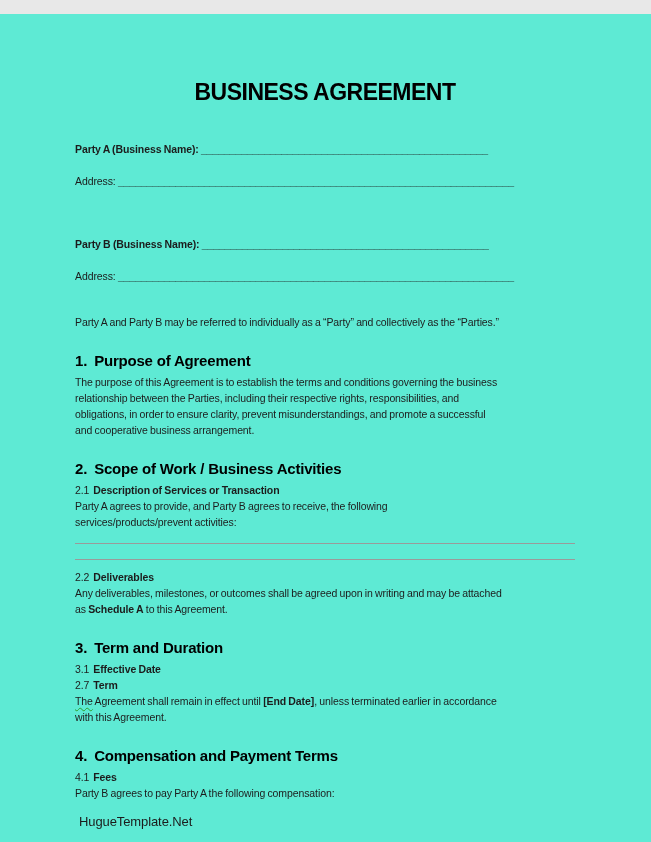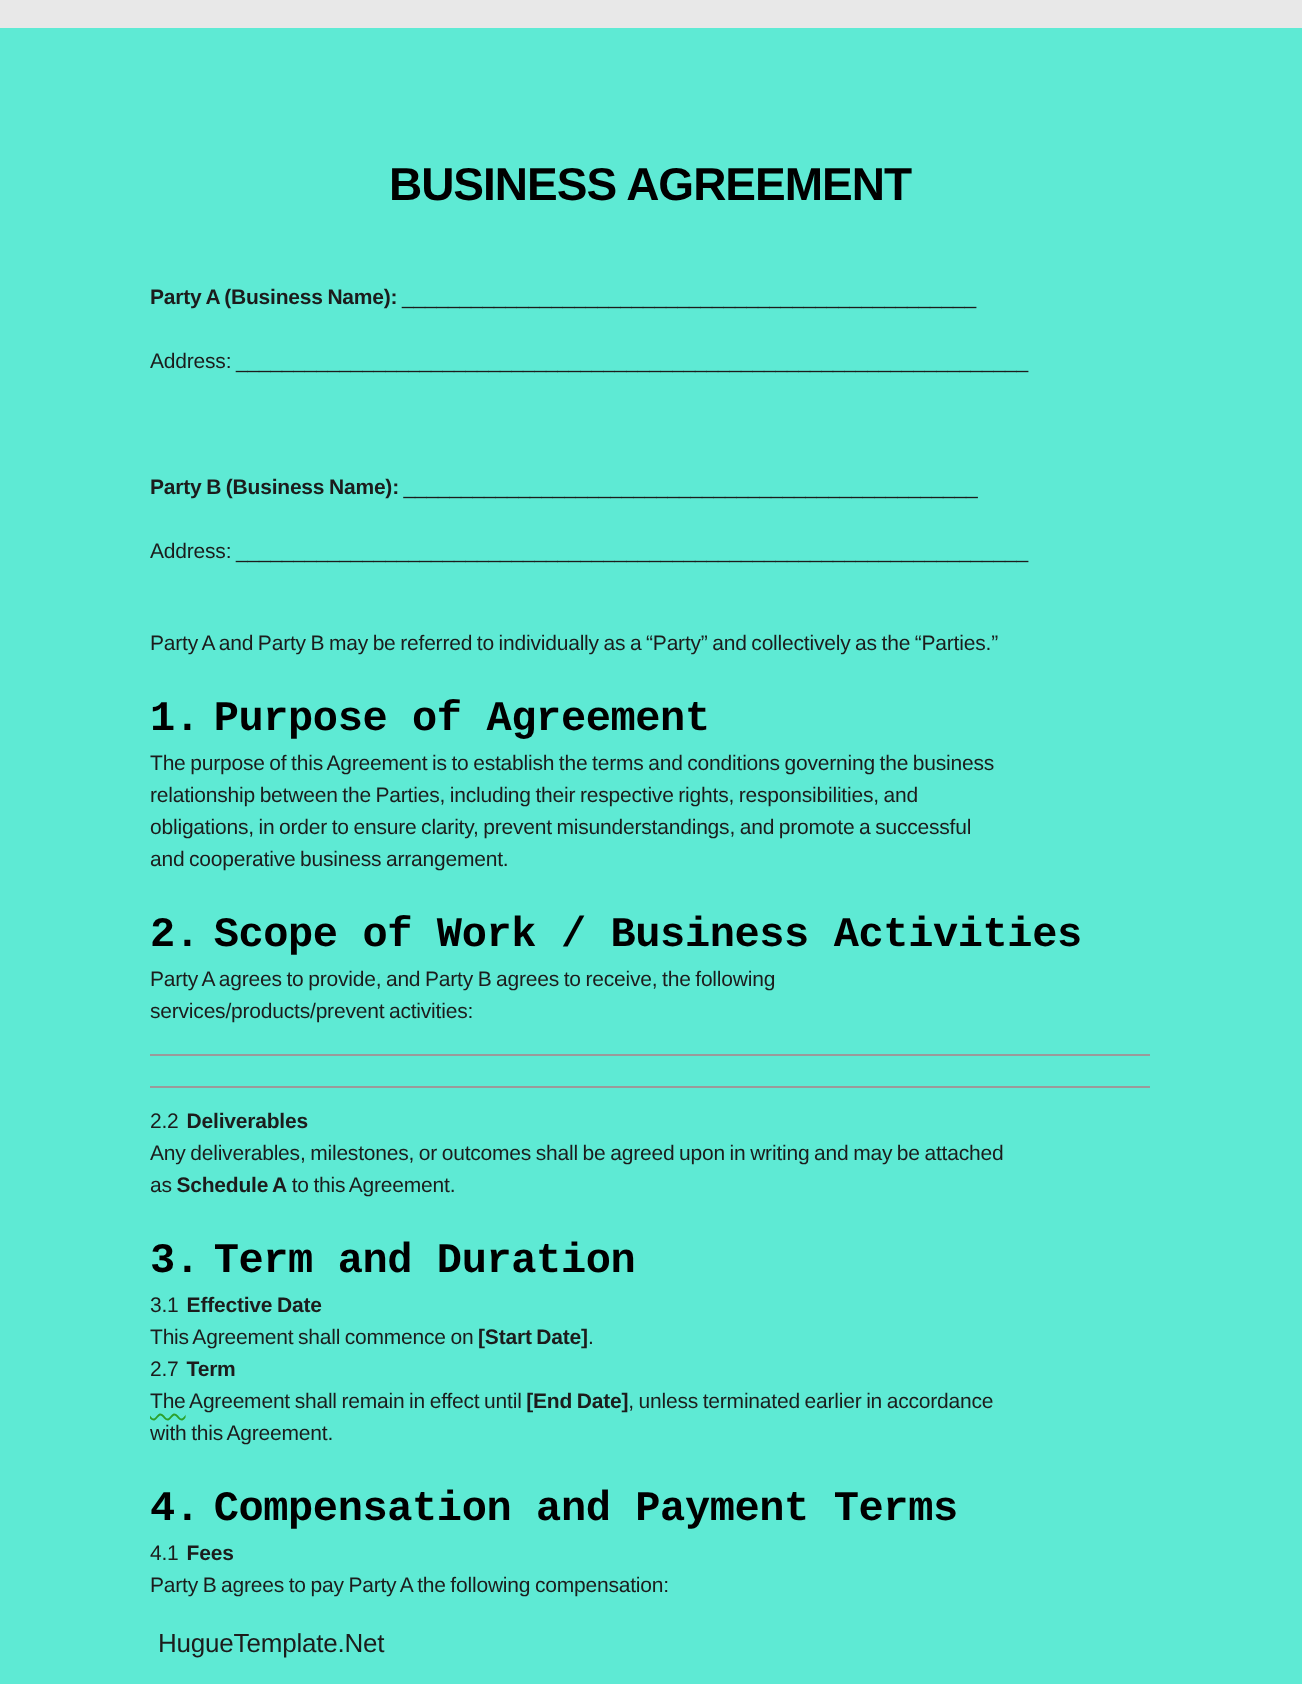--- a/index.html
+++ b/index.html
@@ -35,47 +35,46 @@
     letter-spacing: -0.1px;
     word-spacing: -0.5px;
     white-space: pre-line;
   }
   .b { font-weight: 700; }
   .intro { margin-top: 13px; }
   .party-block { margin-top: 15px; }
   .note { margin-top: 14px; }
   .sec-head {
     margin: 20px 0 3px 0;
-    font-size: 21px;
+    font-size: 15px;
     line-height: 21px;
     font-weight: 700;
     color: #000;
     letter-spacing: -0.2px;
-    font-family: Liberation Mono, monospace;
   }
   .sec-head .h-num { margin-right: 7px; }
   .sub-head .s-num { font-weight: 400; margin-right: 4px; }
   .sub-head { font-weight: 700; }
   .rule {
     border: none;
     border-top: 1px solid #9a9a9a;
     height: 0;
     width: 100%;
   }
   .rule-1 { margin-top: 13px; }
   .rule-2 { margin-top: 15px; }
   .after-rules { margin-top: 9px; }
   .wavy {
     text-decoration-line: underline;
     text-decoration-style: wavy;
     text-decoration-color: #2ca02c;
     text-decoration-thickness: 1px;
     text-underline-offset: 2px;
   }
-  .blank { font-weight: 400; }
+  .blank { font-weight: 700; }
   .footer {
     position: absolute;
     left: 79px;
     top: 800px;
     font-size: 13px;
     letter-spacing: -0.1px;
     color: #1c1c1c;
   }
 </style>
 </head>
@@ -99,31 +98,31 @@
 
     <p class="body note">Party A and Party B may be referred to individually as a “Party” and collectively as the “Parties.”</p>
 
     <div class="sec-head"><span class="h-num">1.</span><span>Purpose of Agreement</span></div>
     <p class="body">The purpose of this Agreement is to establish the terms and conditions governing the business
 relationship between the Parties, including their respective rights, responsibilities, and
 obligations, in order to ensure clarity, prevent misunderstandings, and promote a successful
 and cooperative business arrangement.</p>
 
     <div class="sec-head"><span class="h-num">2.</span><span>Scope of Work / Business Activities</span></div>
+    <div class="body sub-head"><span class="s-num">2.1</span><span>Description of Services or Transaction</span></div>
     <p class="body">Party A agrees to provide, and Party B agrees to receive, the following
 services/products/prevent activities:</p>
     <div class="rule rule-1"></div>
     <div class="rule rule-2"></div>
     <div class="body sub-head after-rules"><span class="s-num">2.2</span><span>Deliverables</span></div>
     <p class="body"><span>Any deliverables, milestones, or outcomes shall be agreed upon in writing and may be attached
 as </span><span class="b">Schedule A</span><span> to this Agreement.</span></p>
 
     <div class="sec-head"><span class="h-num">3.</span><span>Term and Duration</span></div>
     <div class="body sub-head"><span class="s-num">3.1</span><span>Effective Date</span></div>
-    <p class="body"><span>This Agreement shall commence on </span><span class="b">[Start Date]</span><span>.</span></p>
     <div class="body sub-head"><span class="s-num">2.7</span><span>Term</span></div>
     <p class="body"><span class="wavy">The</span><span> Agreement shall remain in effect until </span><span class="b">[End Date]</span><span>, unless terminated earlier in accordance
 with this Agreement.</span></p>
 
     <div class="sec-head"><span class="h-num">4.</span><span>Compensation and Payment Terms</span></div>
     <div class="body sub-head"><span class="s-num">4.1</span><span>Fees</span></div>
     <p class="body">Party B agrees to pay Party A the following compensation:</p>
 
   </div>
 

